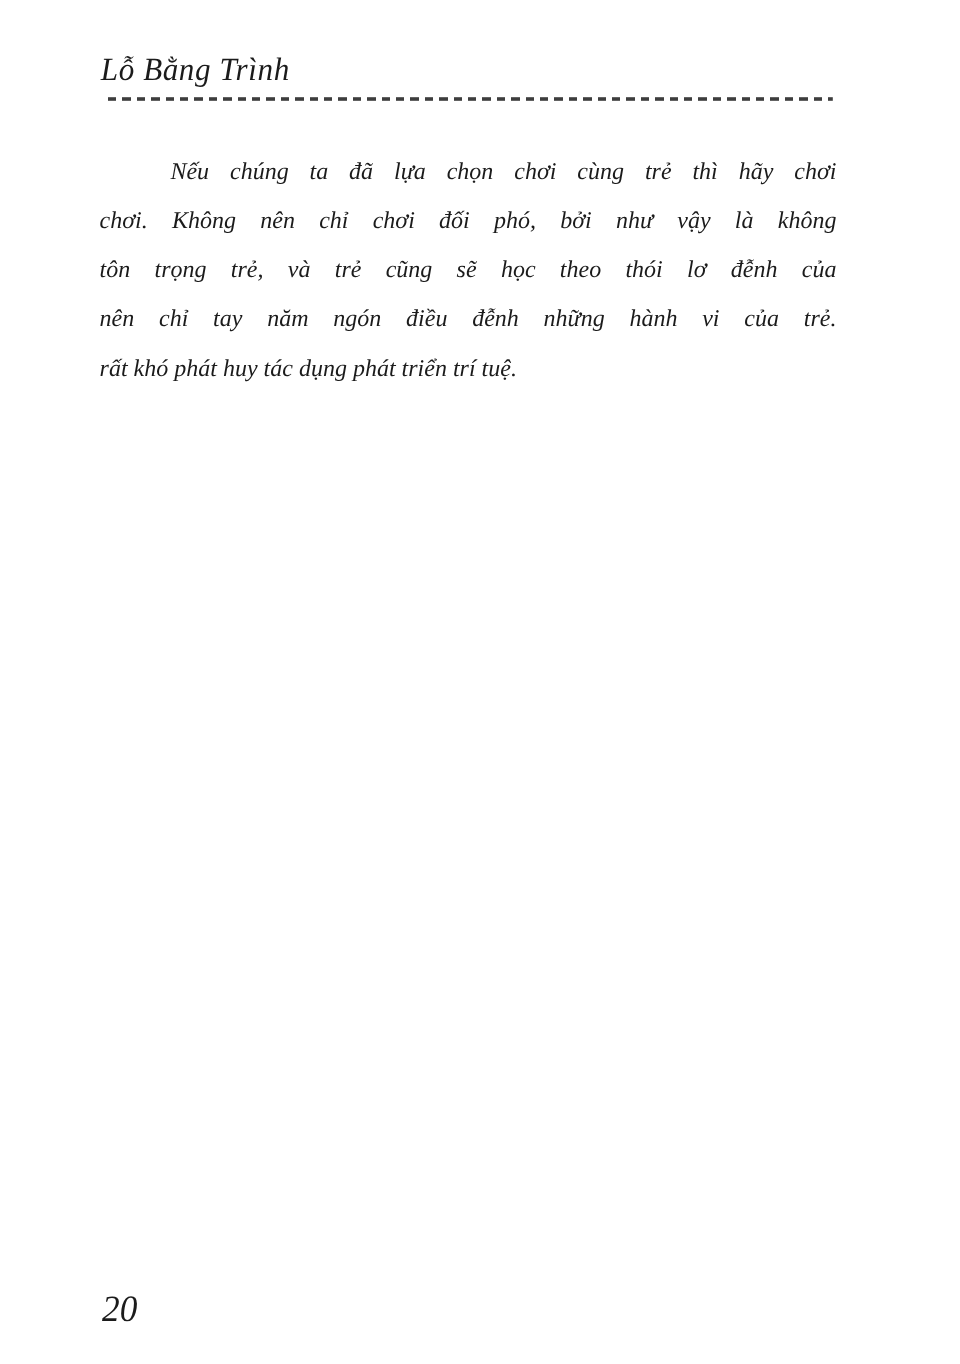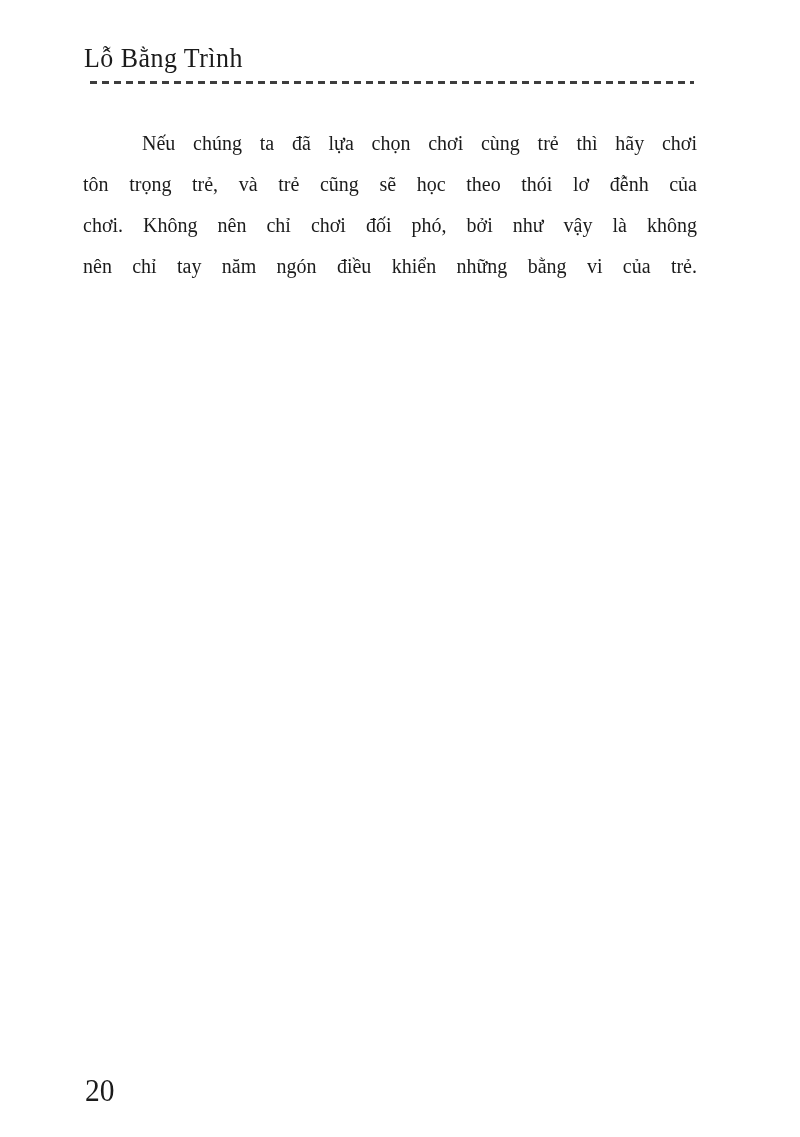--- a/index.html
+++ b/index.html
@@ -8,20 +8,21 @@
     background: #ffffff;
   }
   .page {
     position: relative;
     width: 800px;
     height: 1137px;
     background: #ffffff;
     overflow: hidden;
     font-family: "Liberation Serif", serif;
     color: #1b1b1b;
+    font-style: italic;
   }
   .running-header {
     position: absolute;
     left: 84px;
     top: 42px;
     width: 612px;
   }
   .author-name {
     font-family: "Liberation Serif", serif;
     font-size: 27px;
@@ -82,20 +83,21 @@
 
 <div class="page">
 
   <div class="running-header">
     <div class="author-name">Lỗ Bằng Trình</div>
     <div class="dashed-rule"></div>
   </div>
 
   <div class="body-text" id="paragraph">
       <div class="para-line first">Nếu chúng ta đã lựa chọn chơi cùng trẻ thì hãy chơi</div>
+      <div class="para-line">chơi. Không nên chỉ chơi đối phó, bởi như vậy là không</div>
       <div class="para-line">tôn trọng trẻ, và trẻ cũng sẽ học theo thói lơ đễnh của</div>
-      <div class="para-line">chơi. Không nên chỉ chơi đối phó, bởi như vậy là không</div>
-      <div class="para-line">nên chỉ tay năm ngón điều khiển những bằng vi của trẻ.</div>
+      <div class="para-line">nên chỉ tay năm ngón điều đễnh những hành vi của trẻ.</div>
+      <div class="para-line last">rất khó phát huy tác dụng phát triển trí tuệ.</div>
     </div>
 
   <div class="page-number">20</div>
 
 </div>
 
 </body></html>

